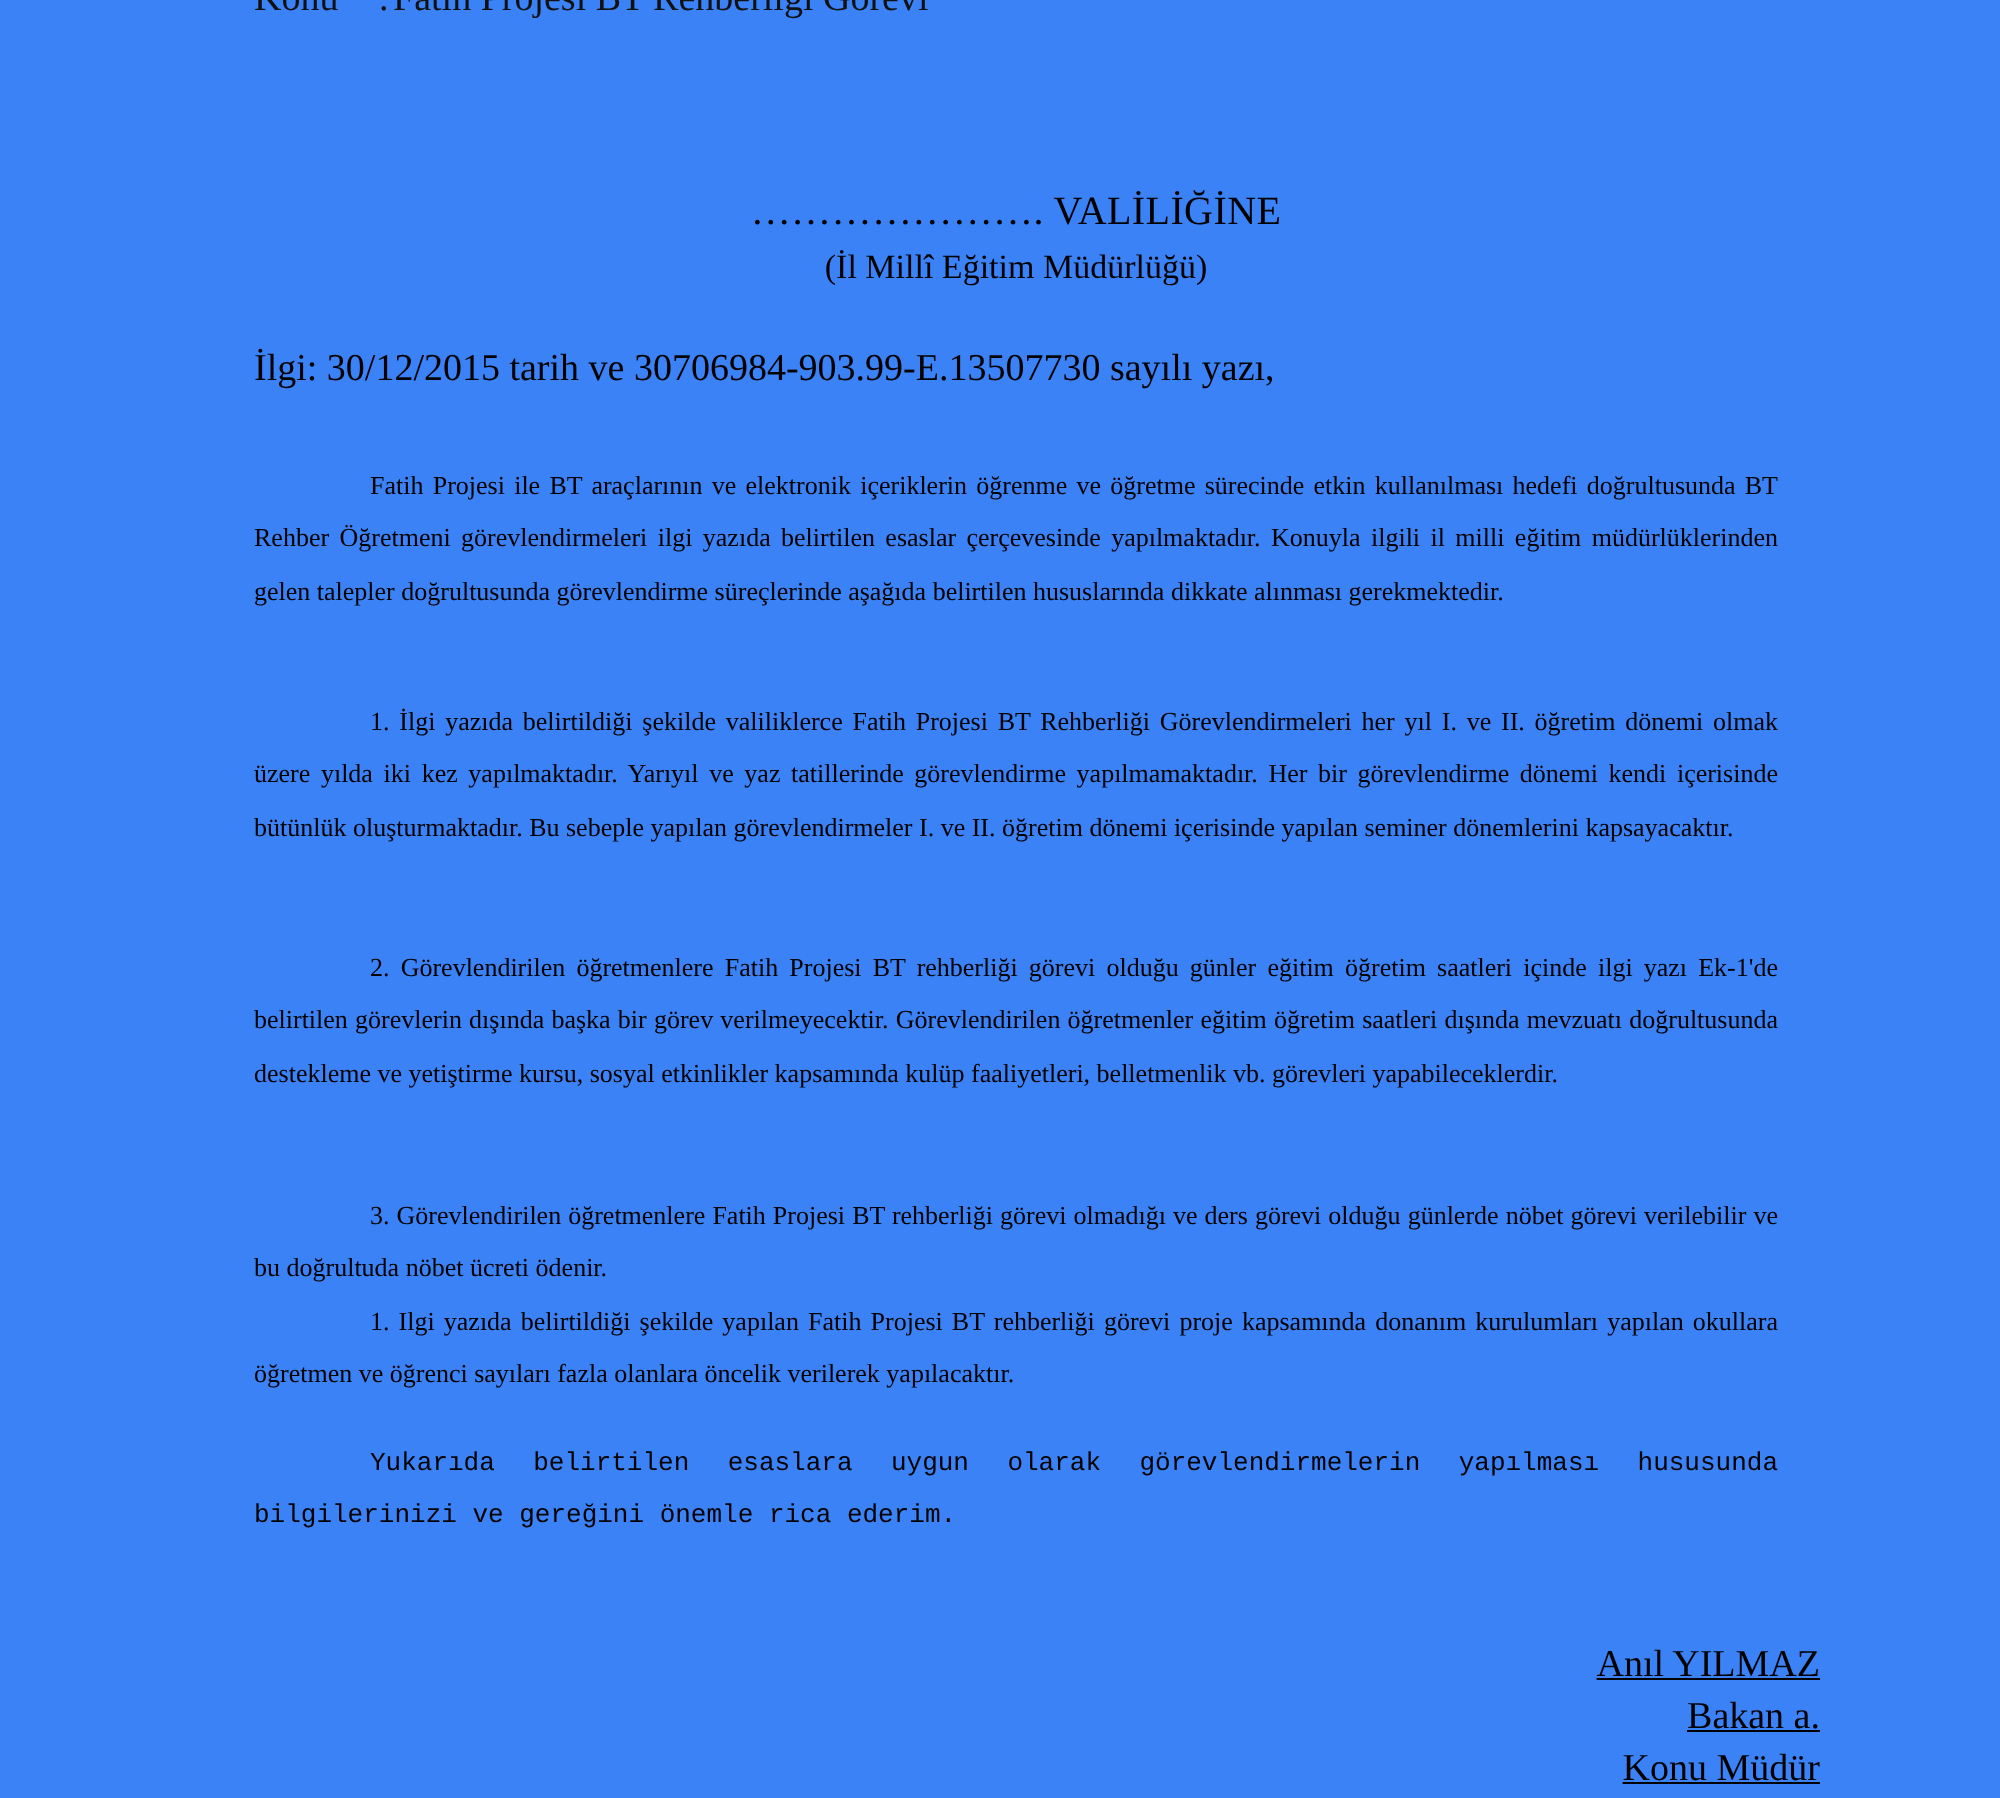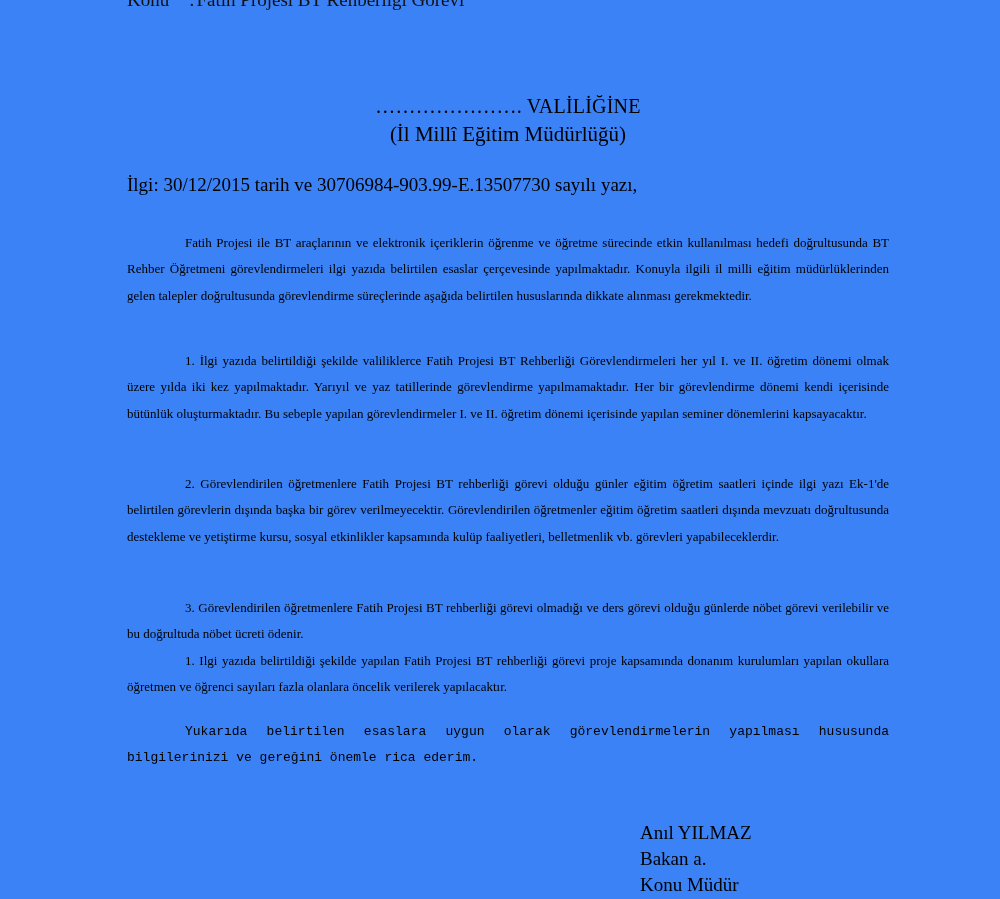--- a/index.html
+++ b/index.html
@@ -41,21 +41,21 @@
     top: 92px;
     width: 762px;
     text-align: center;
     font-size: 20px;
     line-height: 28px;
   }
   .addressee-line1 {
     letter-spacing: 0.2px;
   }
   .addressee-line2 {
-    font-size: 21px;
+    font-size: 17px;
   }
   .ilgi-line {
     position: absolute;
     left: 127px;
     top: 172px;
     width: 762px;
     font-size: 19px;
     line-height: 26px;
     white-space: nowrap;
   }
@@ -75,23 +75,24 @@
   .p-2     { top: 471px; }
   .p-3     { top: 595px; }
   .p-4     { top: 648px; }
   .p-close { top: 719px; font-family: Liberation Mono, monospace; }
 
   .signature {
     position: absolute;
     left: 640px;
     top: 820px;
     width: 270px;
-    text-align: left;
+    text-align: right;
     font-size: 19px;
     line-height: 26px;
+    text-decoration: underline;
   }
   .signature div { white-space: nowrap; }
 </style>
 </head>
 <body>
 
 <div class="page">
 
   <div class="konu-line">
     <span class="konu-label">Konu</span><span class="konu-sep">:</span><span class="konu-value">Fatih Projesi BT Rehberliği Görevi</span>

